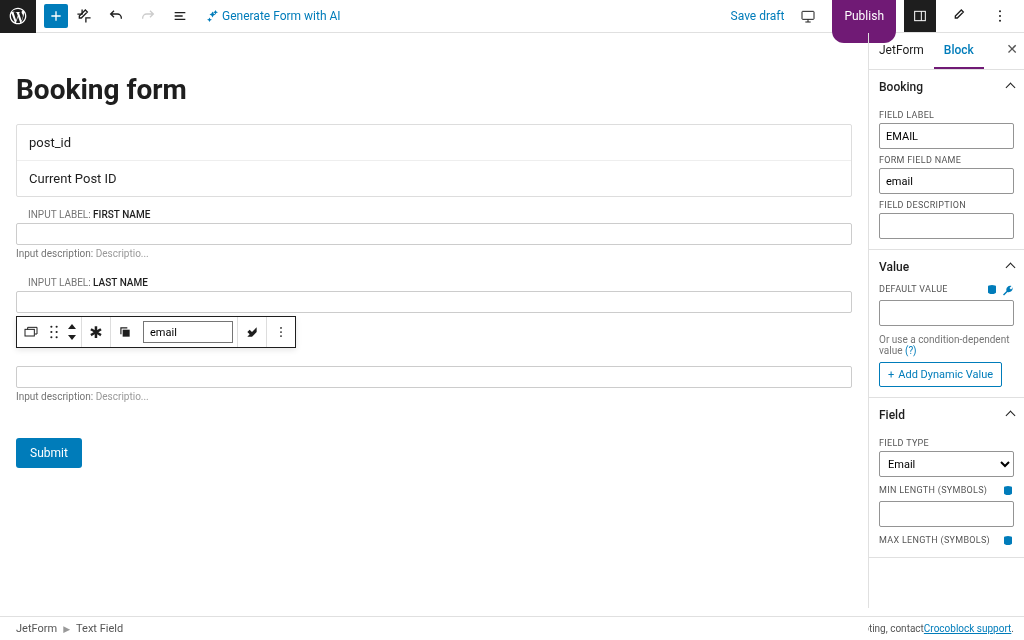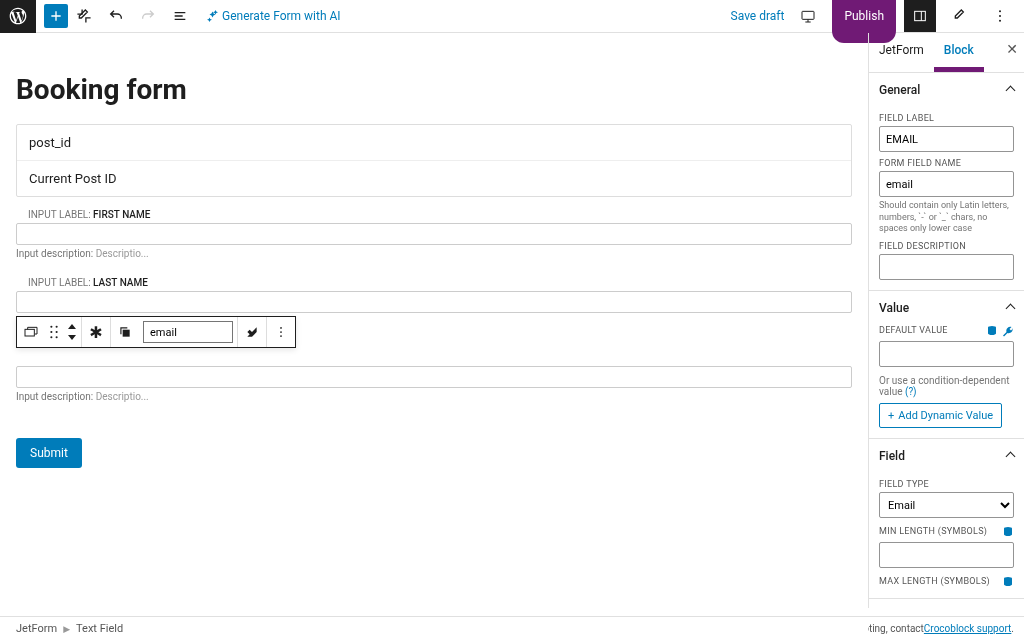--- a/index.html
+++ b/index.html
@@ -45,21 +45,21 @@
   .bt-group { display: flex; align-items: center; border-right: 1px solid #ddd; }
   .bt-group:last-child { border-right: none; }
   .bt-btn { width: 28px; height: 30px; display: flex; align-items: center; justify-content: center; cursor: pointer; }
   .bt-placeholder-input { width: 90px; height: 22px; border: 1px solid #757575; margin: 0 4px; padding: 2px 6px; font-size: 11px; }
 
   .submit-btn { background: #007cba; color: #fff; border: none; padding: 8px 14px; font-size: 12px; border-radius: 3px; cursor: pointer; margin-top: 18px; }
 
   
   .sidebar-tabs { display: flex; border-bottom: 1px solid #e0e0e0; position: relative; }
   .sidebar-tab { padding: 10px 10px; font-size: 12px; cursor: pointer; }
-  .sidebar-tab.active { border-bottom: 5px solid #701a75; font-weight: 500; color:#007cba;}
+  .sidebar-tab.active { border-bottom: 2px solid #701a75; font-weight: 500; color:#007cba;}
   .sidebar-close { position: absolute; right: 6px; top: 8px; cursor: pointer; font-size: 14px; color: #555; }
   .sb-misc { font-size: 10px; color: #757575; text-align: center; padding: 4px 8px; border-bottom: 1px solid #e0e0e0;}
   .sb-section { border-bottom: 1px solid #e0e0e0; }
   .sb-section-header { display: flex; justify-content: space-between; align-items: center; padding: 10px 10px; cursor: pointer; font-size: 12px; font-weight: 500; }
   .sb-section-body { padding: 0 10px 10px 10px; }
   .sb-field-label { font-size: 9px; text-transform: uppercase; color: #555; margin: 6px 0 3px 0; letter-spacing: 0.3px; }
   .sb-input { width: 100%; height: 26px; border: 1px solid #949494; border-radius: 2px; padding: 2px 6px; font-size: 11px; }
   .sb-select { width: 100%; height: 26px; border: 1px solid #949494; border-radius: 2px; padding: 2px 4px; font-size: 11px; background: #fff; }
   .sb-hint { font-size: 9px; color: #757575; margin-top: 3px; line-height: 1.3; }
   .sb-row-icon { display: flex; justify-content: space-between; align-items: flex-start; }
@@ -255,29 +255,28 @@
 
   <div class="sidebar">
     <div class="sidebar-tabs">
       <div class="sidebar-tab">JetForm</div>
       <div class="sidebar-tab active">Block</div>
       <div class="sidebar-close">✕</div>
     </div>
 
     <div class="sb-section">
       <div class="sb-section-header">
-        <span>General</span>
+        <span>Booking</span>
         <span class="chevron-up"></span>
       </div>
       <div class="sb-section-body">
         <div class="sb-field-label">FIELD LABEL</div>
         <input class="sb-input" value="EMAIL" style="">
         <div class="sb-field-label">FORM FIELD NAME</div>
         <input class="sb-input" value="email" style="">
-        <div class="sb-hint">Should contain only Latin letters, numbers, `-` or `_` chars, no spaces only lower case</div>
         <div class="sb-field-label">FIELD DESCRIPTION</div>
         <input class="sb-input" style="">
       </div>
     </div>
 
     <div class="sb-section">
       <div class="sb-section-header">
         <span>Value</span>
         <span class="chevron-up"></span>
       </div>

